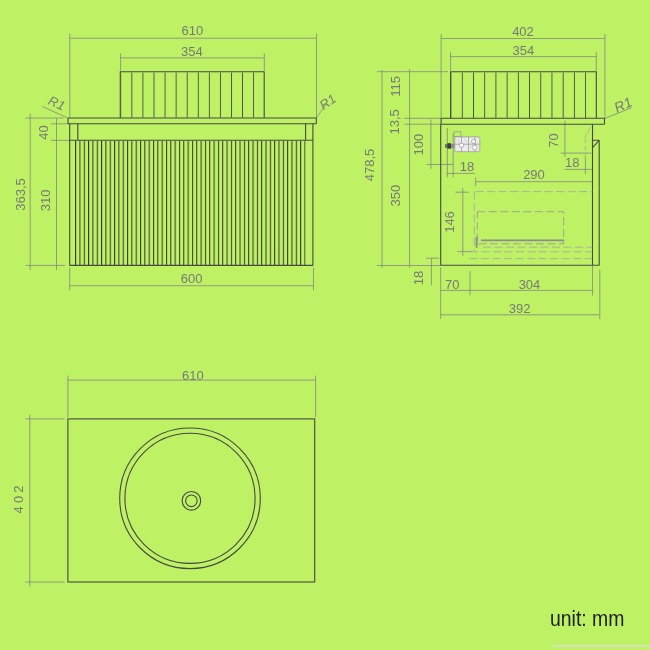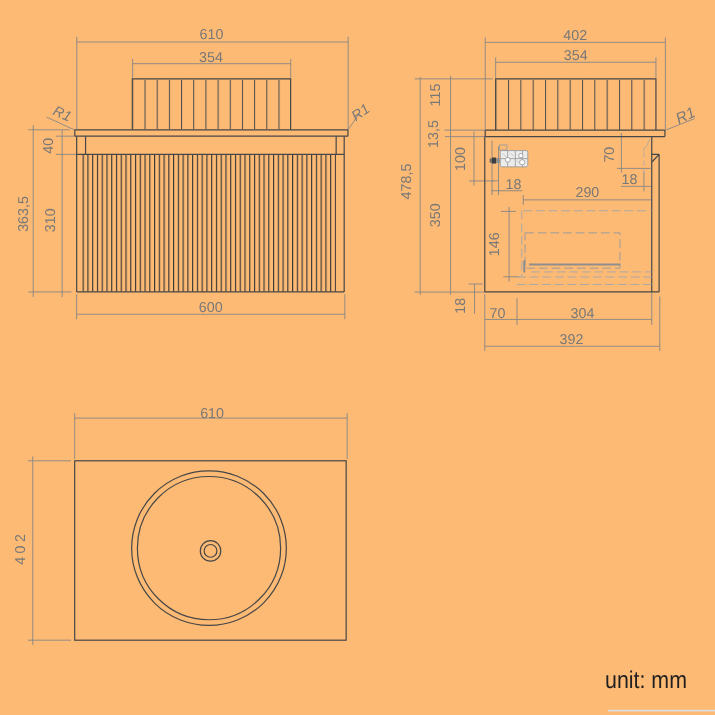--- a/index.html
+++ b/index.html
@@ -1,16 +1,16 @@
 <!DOCTYPE html>
 <html><head>
 <meta charset="utf-8">
 <style>
   html,body{margin:0;padding:0;background:#ffffff;}
-  #page{width:650px;height:650px;position:relative;background:#fdba74;overflow:hidden;}
+  #page{width:650px;height:650px;position:relative;background:#bef264;overflow:hidden;}
   svg{position:absolute;top:0;left:0;}
   text{font-family:"Liberation Sans",sans-serif;}
   .d{fill:#787878;font-size:13px;}
   .u{fill:#1f1f1f;font-size:22px;}
 </style>
 </head>
 <body>
 <div id="page">
 <svg width="650" height="650" viewBox="0 0 650 650">
 <defs>

